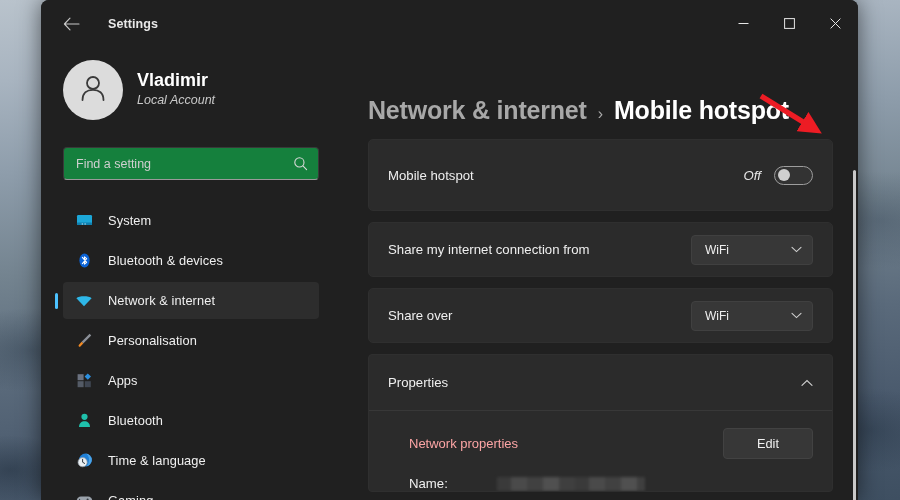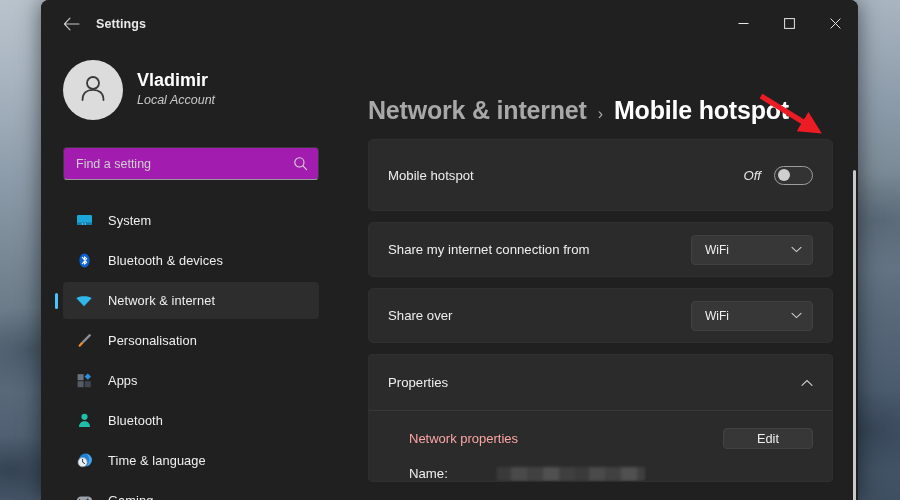--- a/index.html
+++ b/index.html
@@ -48,20 +48,21 @@
     box-shadow: 0 0 22px rgba(0,0,0,.55);
   }
 
   
   .titlebar {
     height: 48px;
     display: flex;
     align-items: center;
     background: #202020;
     position: relative;
+    gap: 12px;
   }
   .back-btn {
     width: 34px; height: 30px;
     margin-left: 13px;
     display: flex; align-items: center; justify-content: center;
     border-radius: 4px;
     color: #c8c8c8;
   }
   .back-btn svg { display: block; }
   .app-title {
@@ -119,21 +120,21 @@
     font-size: 12.5px;
     color: #c9c9c9;
     line-height: 18px;
     margin-top: 1px;
     font-style: italic;
   }
 
   .search-wrap {
     margin: 25px 22px 0 22px;
     height: 33px;
-    background: #a21caf;
+    background: #15803d;
     border: 1px solid #393939;
     border-bottom: 1px solid #9a9a9a;
     border-radius: 4px;
     display: flex;
     align-items: center;
     padding: 0 10px 0 12px;
   }
   .search-input {
     flex: 1;
     background: transparent;
@@ -277,21 +278,21 @@
     border-top: 1px solid #383838;
     padding: 17px 19px 0 40px;
   }
   .prop-row1 {
     display: flex;
     align-items: center;
     justify-content: space-between;
   }
   .prop-subtitle { font-size: 13px; color: #fca5a5; }
   .edit-btn {
-    width: 90px; height: 21px;
+    width: 90px; height: 31px;
     background: #373737;
     border: 1px solid #424242;
     border-radius: 4px;
     color: #f0f0f0;
     font-size: 12.8px;
     font-family: "Liberation Sans", sans-serif;
     display: flex; align-items: center; justify-content: center;
   }
 
   .field-row {

